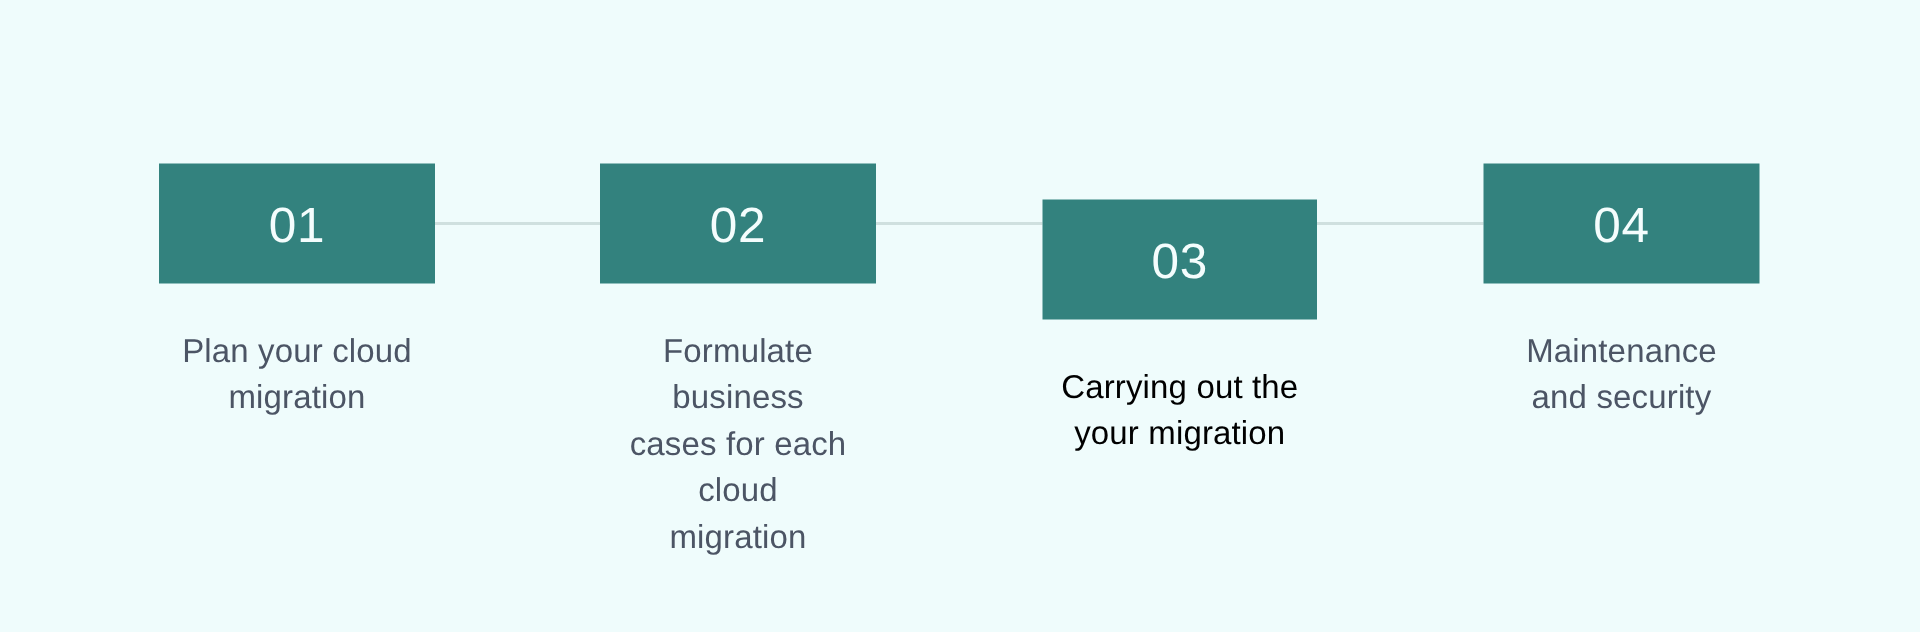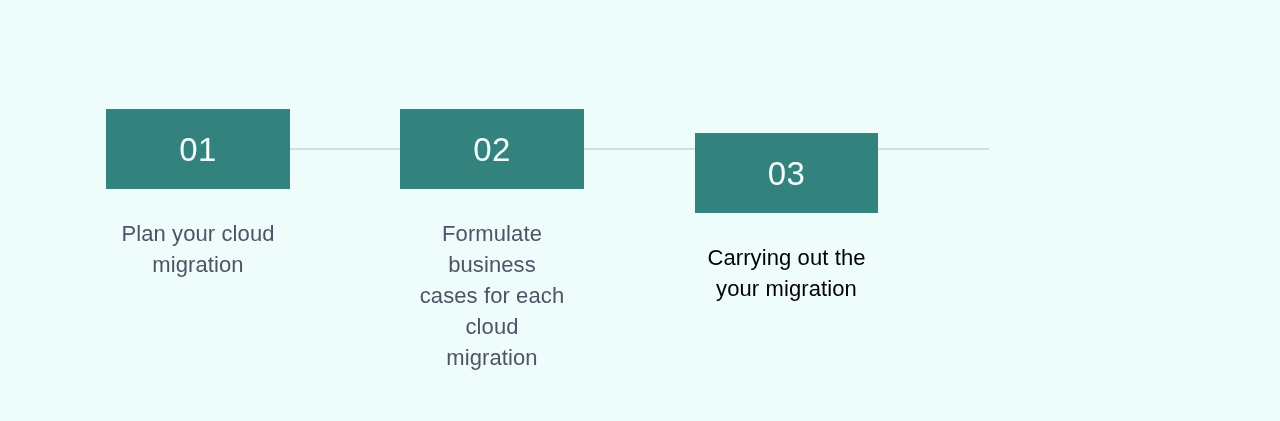--- a/index.html
+++ b/index.html
@@ -88,14 +88,23 @@
   <div class="step" style="left: 695px; top: 109px; width: 183px; margin-top: 24px;">
     <div class="step-box" style="height: 80px; background: rgb(51, 130, 126);">
       <div class="step-number" style="color: rgb(244, 253, 253);">03</div>
     </div>
     <div class="step-caption" style="color: #000000;">
       <span>Carrying out the</span>
       <span>your migration</span>
     </div>
   </div>
 
+  <div class="step" style="left: 989px; top: 109px; width: 184px;">
+    <div class="step-box" style="height: 80px; background: rgb(51, 130, 126);">
+      <div class="step-number" style="color: rgb(244, 253, 253);">04</div>
+    </div>
+    <div class="step-caption" style="color: rgb(76, 85, 101);">
+      <span>Maintenance</span>
+      <span>and security</span>
+    </div>
+  </div>
 
 </div>
 
 </body></html>

